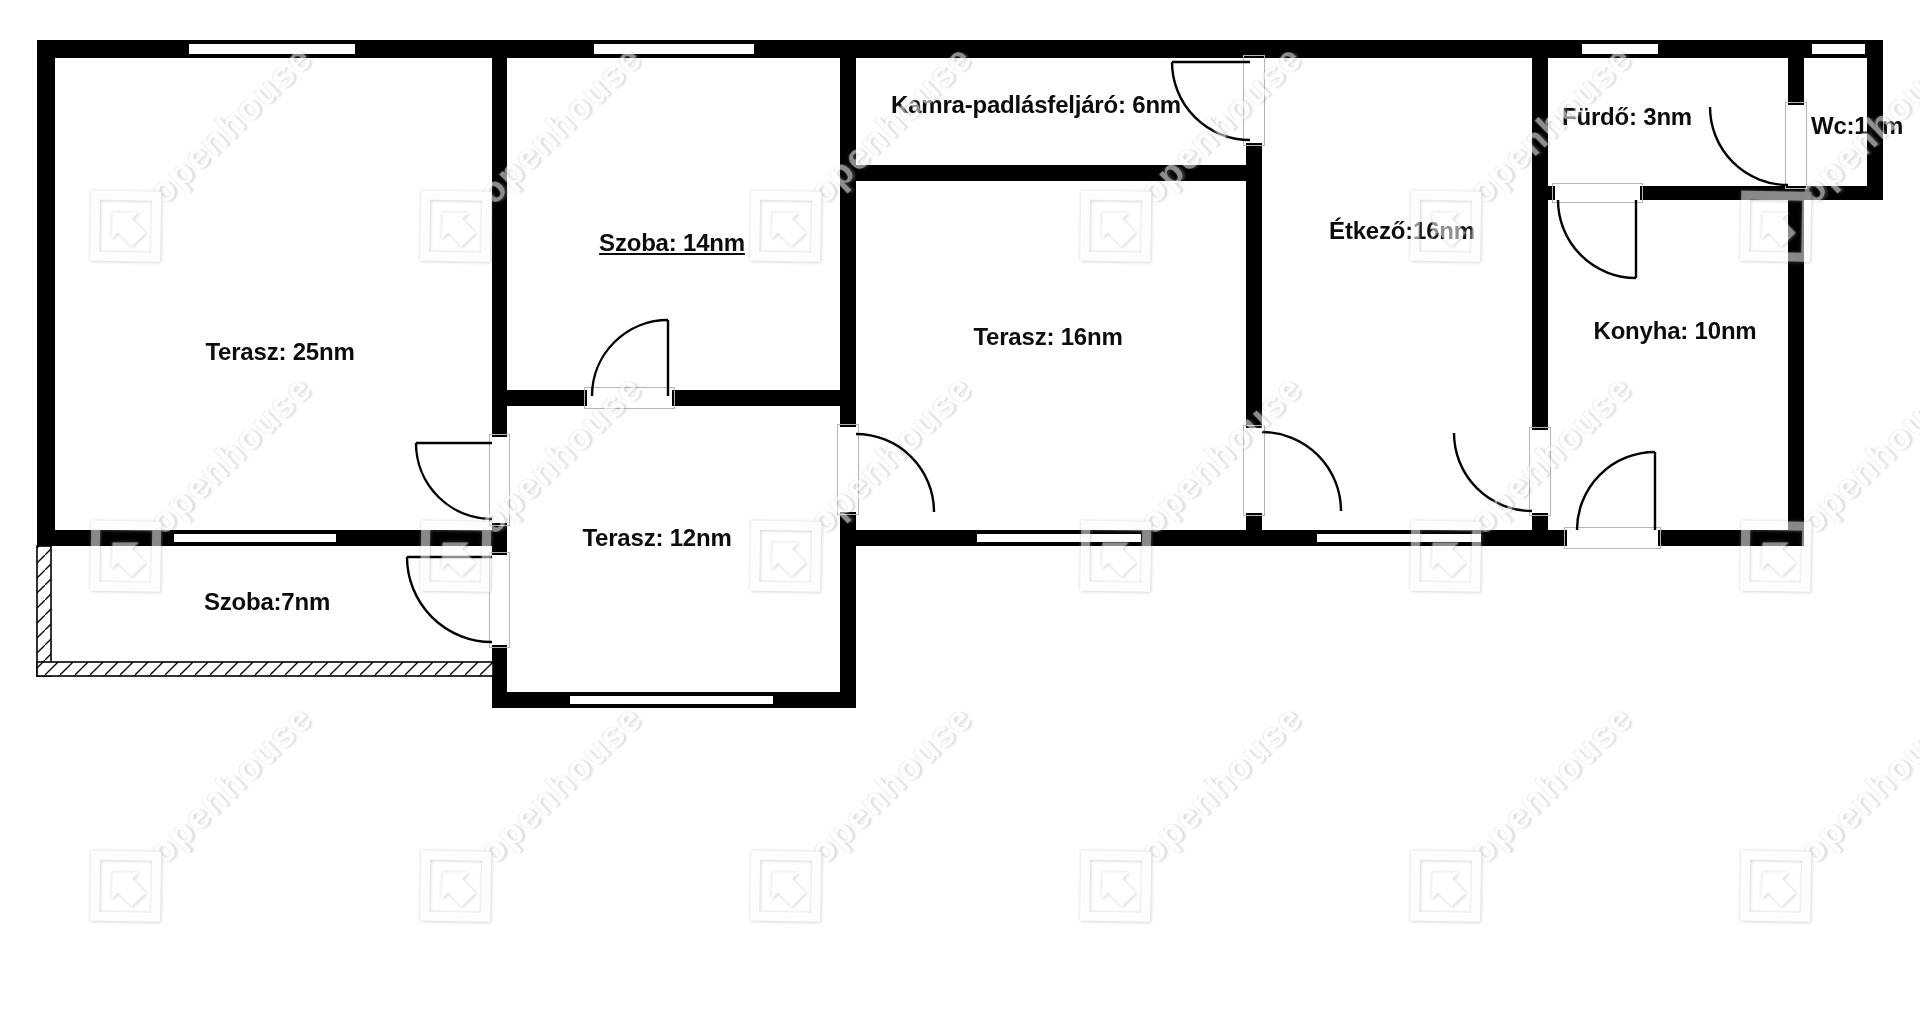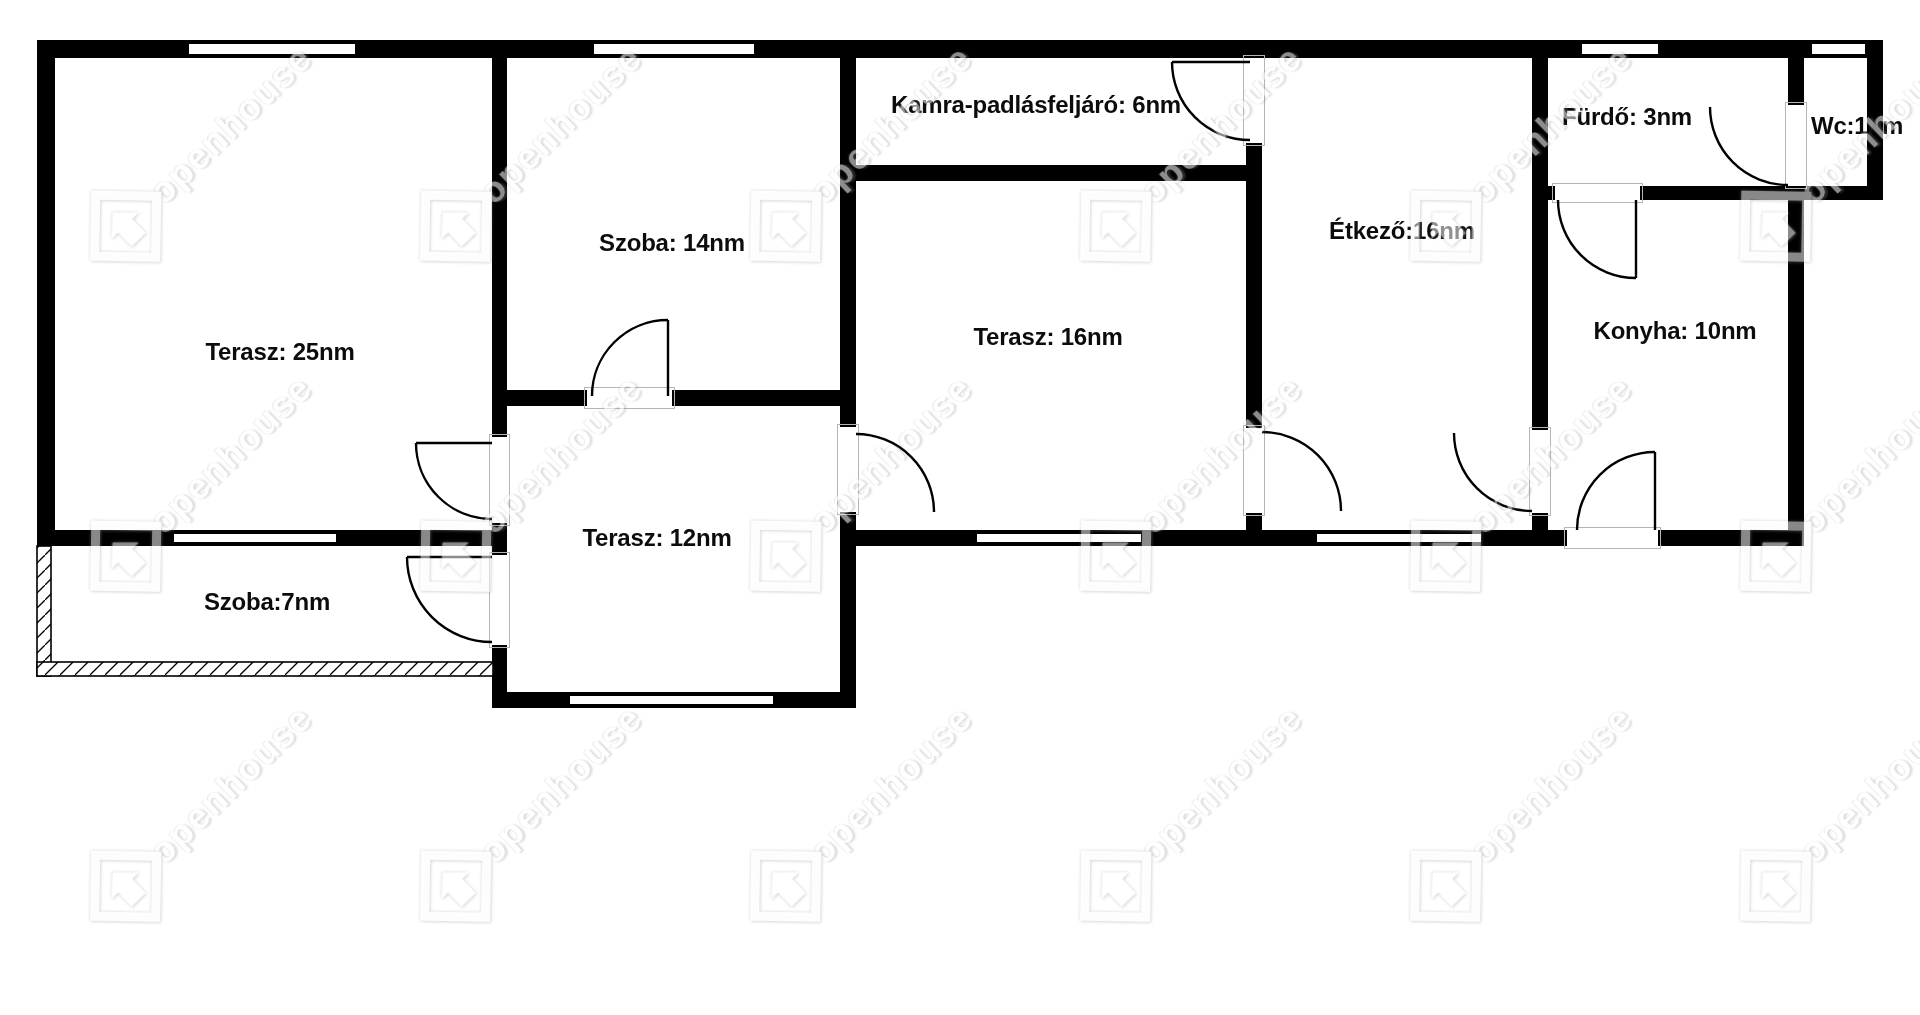--- a/index.html
+++ b/index.html
@@ -100,21 +100,21 @@
         <path d="M 1454.0 433.0 A 78 78 0 0 0 1532.0 511.0" fill="none" stroke="#000" stroke-width="2.4"></path>
         <path d="M 1558.0 200.0 A 78 78 0 0 0 1636.0 278.0" fill="none" stroke="#000" stroke-width="2.4"></path>
         <line x1="1636" y1="200" x2="1636" y2="278" stroke="#000" stroke-width="2.4"></line>
         <path d="M 1710.0 107.0 A 78 78 0 0 0 1788.0 185.0" fill="none" stroke="#000" stroke-width="2.4"></path>
         <path d="M 1577.0 530.0 A 78 78 0 0 1 1655.0 452.0" fill="none" stroke="#000" stroke-width="2.4"></path>
         <line x1="1655" y1="530" x2="1655" y2="452" stroke="#000" stroke-width="2.4"></line>
       </g>
   </svg>
   <div id="labels">
       <div class="room-label" style="left: 280px; top: 352px;">Terasz: 25nm</div>
-      <div class="room-label" style="left: 672px; top: 243px;">Szoba: 14nm</div>
+      <div class="room-label" style="left: 672px; top: 243px; text-decoration: underline;">Szoba: 14nm</div>
       <div class="room-label" style="left: 1036px; top: 105px;">Kamra-padlásfeljáró: 6nm</div>
       <div class="room-label" style="left: 1048px; top: 337px;">Terasz: 16nm</div>
       <div class="room-label" style="left: 1402px; top: 231px; text-align: center;">Étkező:16nm</div>
       <div class="room-label" style="left: 1627px; top: 117px;">Fürdő: 3nm</div>
       <div class="room-label" style="left: 1838px; top: 126px; margin-left: 19px;">Wc:1nm</div>
       <div class="room-label" style="left: 1675px; top: 331px;">Konyha: 10nm</div>
       <div class="room-label" style="left: 657px; top: 538px;">Terasz: 12nm</div>
       <div class="room-label" style="left: 267px; top: 602px;">Szoba:7nm</div>
     </div>
   <div id="watermarks">

